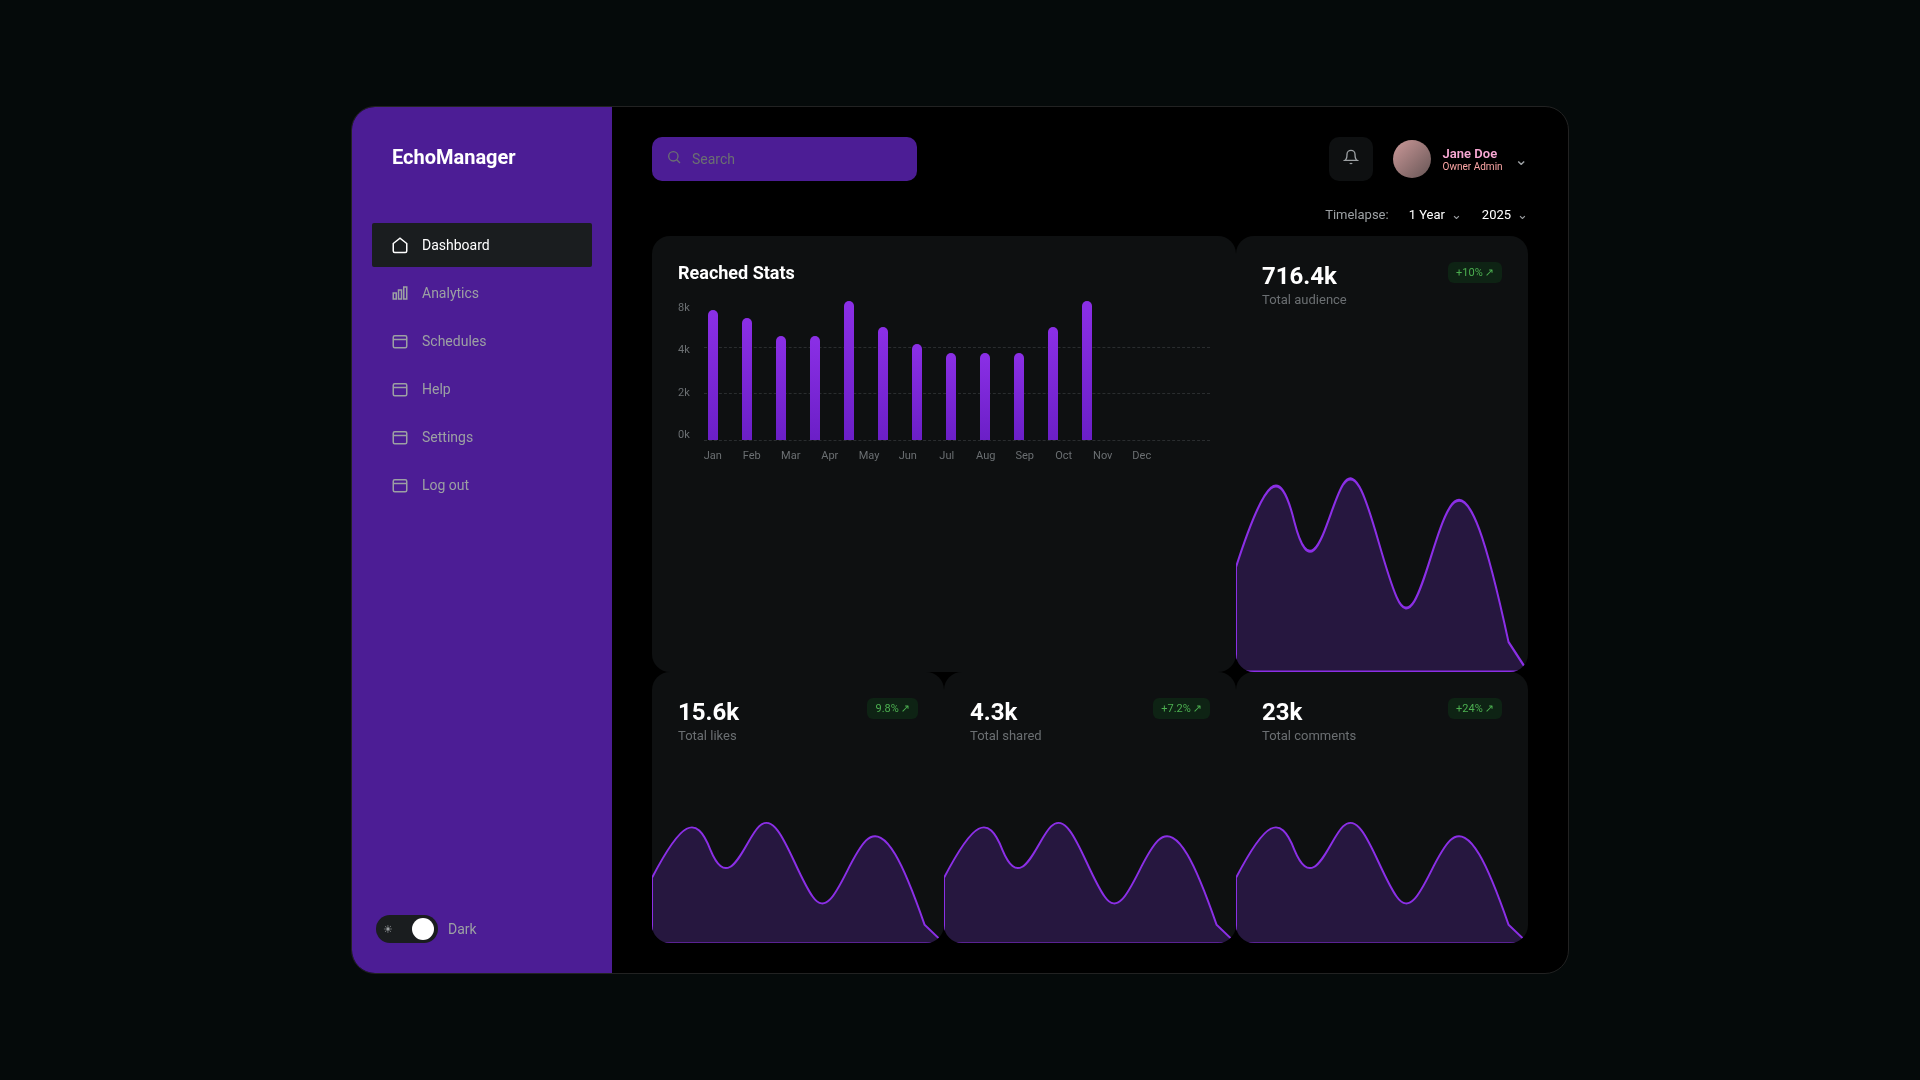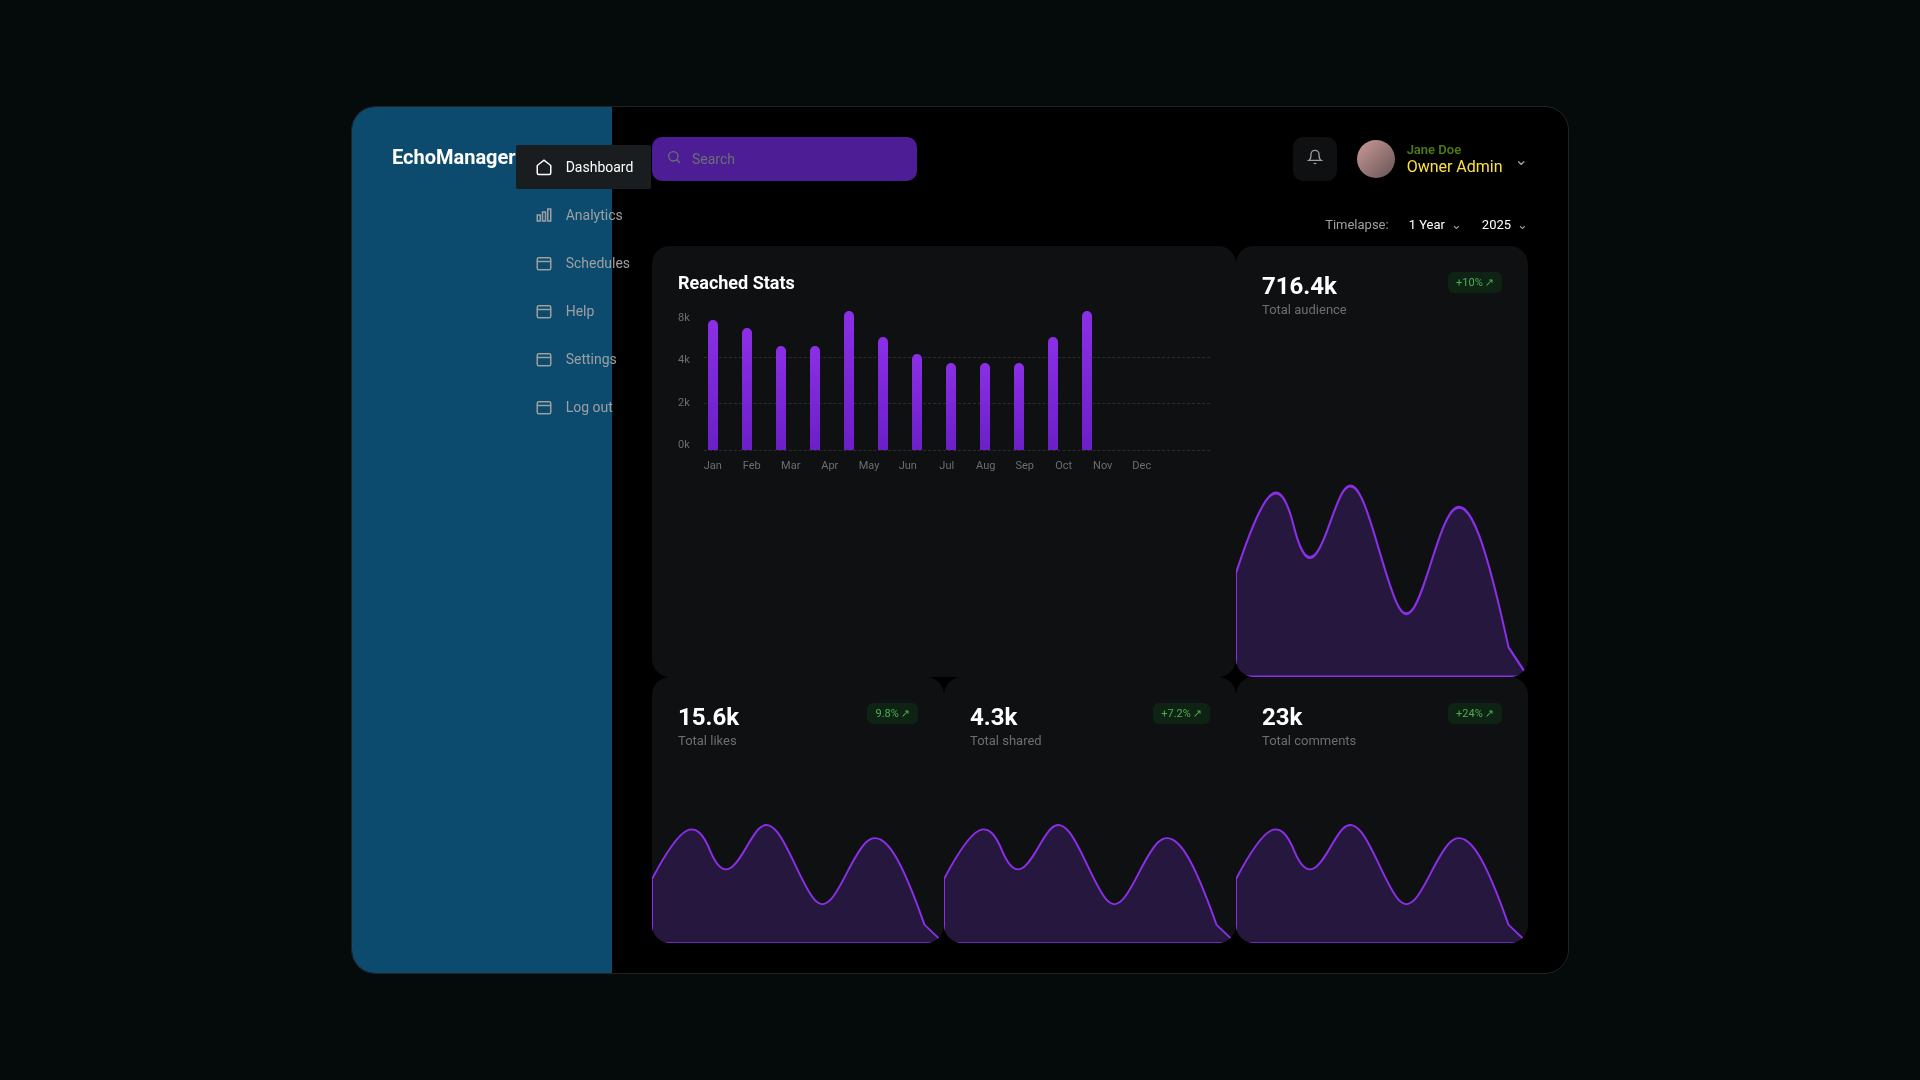--- a/index.html
+++ b/index.html
@@ -1,18 +1,18 @@
 <!DOCTYPE html>
 <html><head>
 <meta charset="utf-8">
 <style>
 * { margin:0; padding:0; box-sizing:border-box; font-family:-apple-system,BlinkMacSystemFont,"Segoe UI",Roboto,sans-serif; }
 body { background:#050A0A; width:1920px; height:1080px; display:flex; align-items:center; justify-content:center; }
 .app { width:1218px; height:868px; background:#000; border:1px solid #222; border-radius:24px; display:flex; overflow:hidden; }
-.sidebar { width:260px; background:#0c4a6e; padding:38px 20px 30px 20px; display:flex; }
+.sidebar { width:260px; background:#4c1d95; padding:38px 20px 30px 20px; display:flex; flex-direction:column; }
 .logo { color:#fff; font-size:20px; font-weight:700; padding-left:20px; margin-bottom:54px; }
 .nav { display:flex; flex-direction:column; gap:4px; }
 .nav-item { display:flex; align-items:center; gap:12px; padding:12px 18px; border-radius:2px; color:#9CA0A3; font-size:14px; cursor:pointer; }
 .nav-item.active { background:#1A1D1F; color:#fff; }
 .nav-item .icon { width:20px; height:20px; display:flex; align-items:center; justify-content:center; }
 .spacer { flex:1; }
 .theme-row { display:flex; align-items:center; gap:10px; padding-left:4px; }
 .toggle { width:62px; height:28px; background:#1A1D1F; border-radius:20px; position:relative; display:flex; align-items:center; }
 .toggle .sun { position:absolute; left:7px; color:#9CA0A3; font-size:11px; }
 .toggle .knob { width:22px; height:22px; background:#fff; border-radius:50%; position:absolute; right:4px; }
@@ -20,23 +20,23 @@
 .main { flex:1; padding:30px 40px 30px 40px; display:flex; flex-direction:column; }
 .topbar { display:flex; align-items:center; gap:20px; }
 .search { background:#4c1d95; border-radius:10px; height:44px; width:265px; display:flex; align-items:center; padding:4px 14px; gap:10px; }
 .search input { background:transparent; border:none; outline:none; color:#9CA0A3; font-size:14px; flex:1; }
 .search input::placeholder { color:#6B6F72; }
 .top-spacer { flex:1; }
 .bell { width:44px; height:44px; background:#0E1011; border-radius:10px; display:flex; align-items:center; justify-content:center; }
 .profile { display:flex; align-items:center; gap:12px; }
 .avatar { width:38px; height:38px; border-radius:50%; background:linear-gradient(135deg,#c99 0%,#655 100%); overflow:hidden; }
 .profile-text { display:flex; flex-direction:column; }
-.profile-name { color:#4d7c0f; font-size:13px; font-weight:600; }
-.profile-role { color:#fde047; font-size:16px; }
-.filters { display:flex; justify-content:flex-end; gap:20px; margin-top:36px; margin-bottom:14px; font-size:13px; align-items:center; }
+.profile-name { color:#f9a8d4; font-size:13px; font-weight:600; }
+.profile-role { color:#fca5a5; font-size:10px; }
+.filters { display:flex; justify-content:flex-end; gap:20px; margin-top:26px; margin-bottom:14px; font-size:13px; align-items:center; }
 .filters .label { color:#9CA0A3; }
 .select { color:#fff; display:flex; align-items:center; gap:6px; cursor:pointer; }
 .grid { display:grid; grid-template-columns:1fr 1fr 1fr; flex:1; }
 .card { background:#0E1011; border-radius:18px; padding:26px; position:relative; overflow:hidden; }
 .card.wide { grid-column:span 2; }
 .card-title { color:#fff; font-size:18px; font-weight:700; margin-bottom:18px; }
 .stat-head { display:flex; justify-content:space-between; align-items:flex-start; }
 .stat-value { color:#fff; font-size:24px; font-weight:700; }
 .stat-label { color:#6B6F72; font-size:13px; margin-top:2px; }
 .badge { background:#0E2314; color:#4CAF50; font-size:11px; padding:4px 8px; border-radius:6px; display:flex; align-items:center; gap:2px; }

